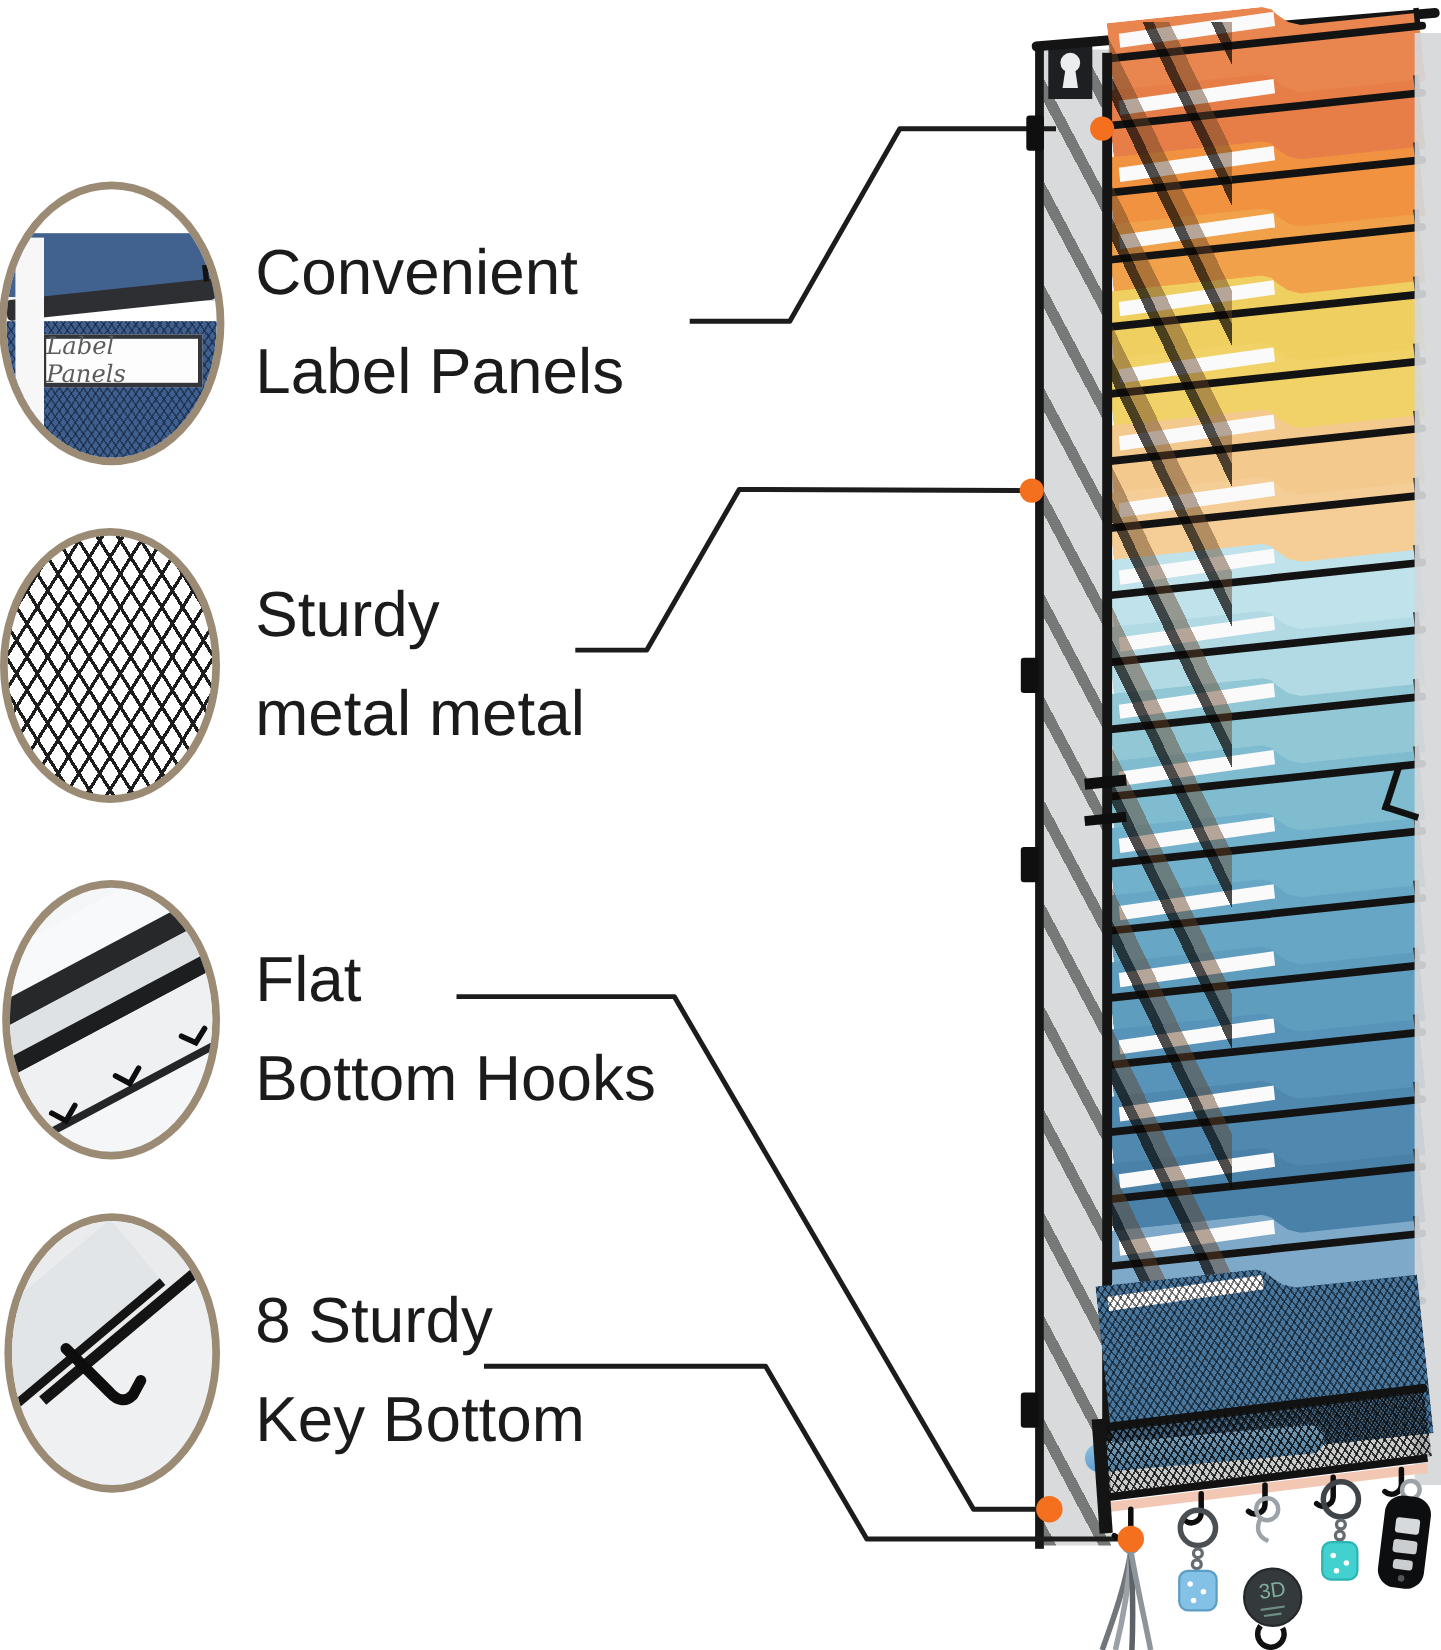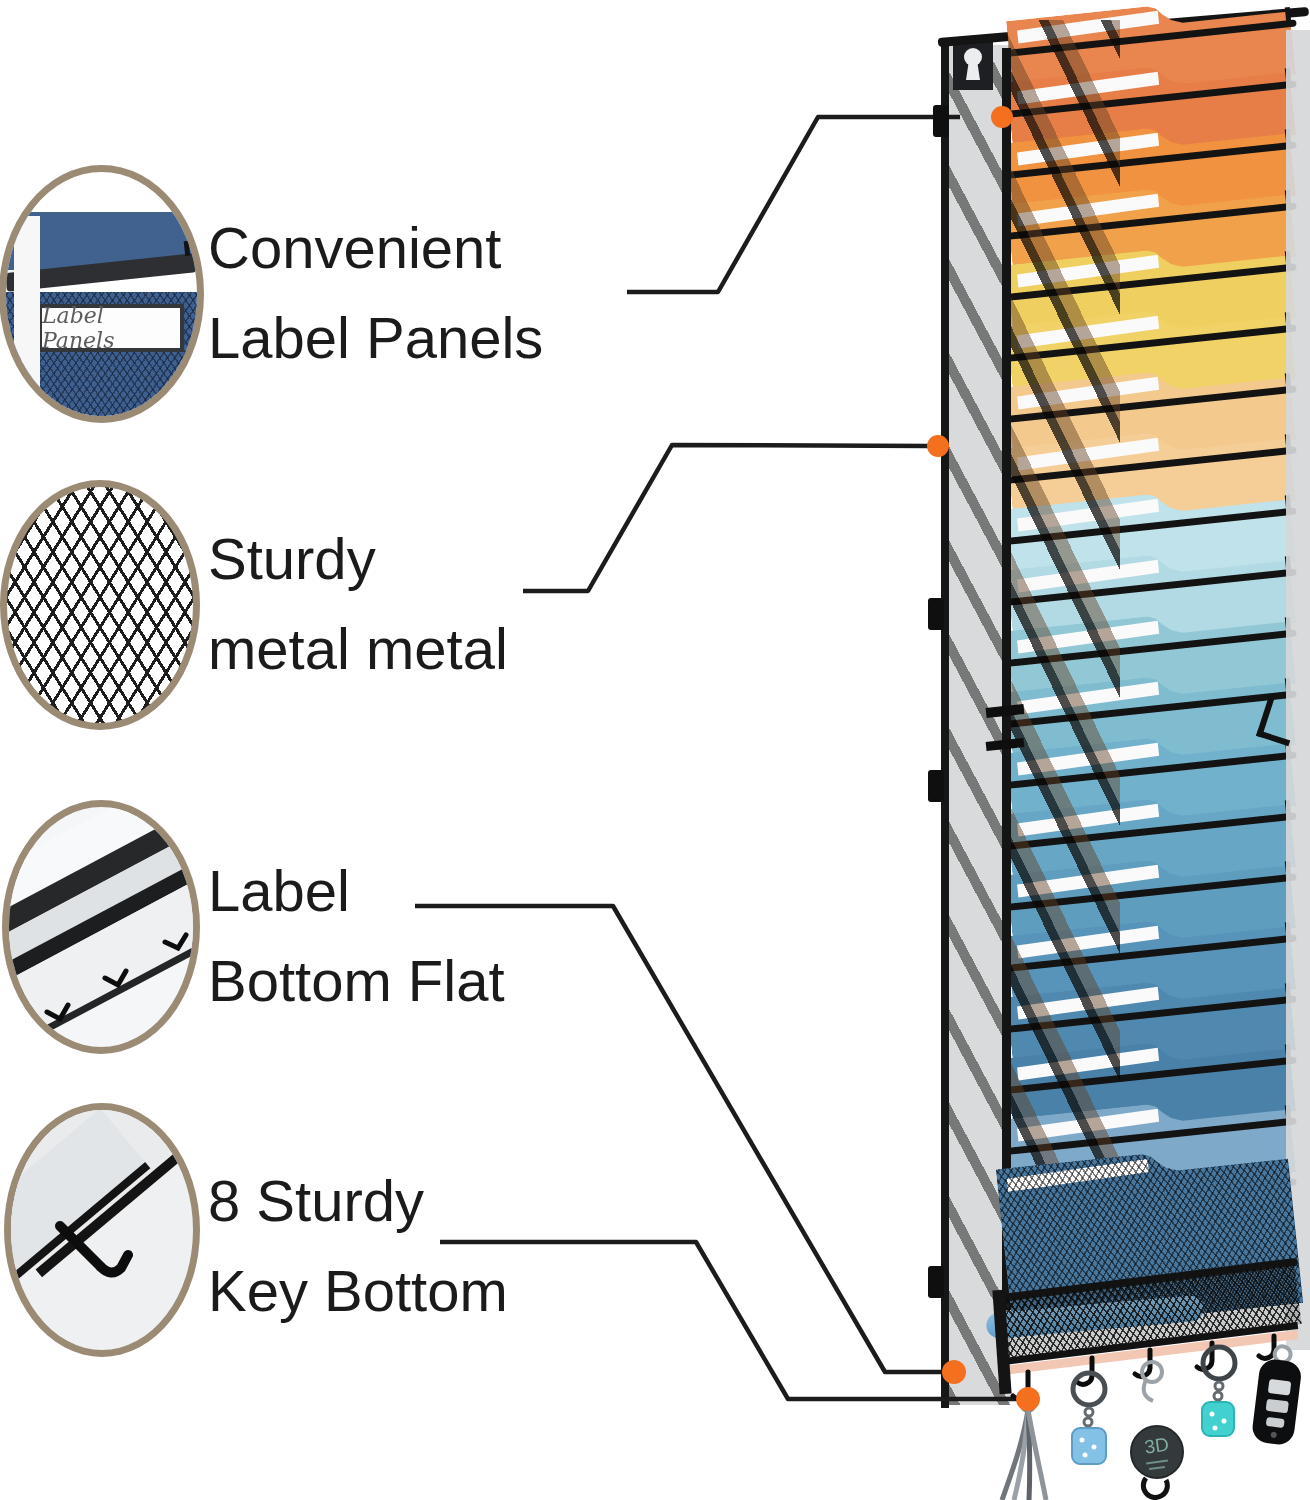--- a/index.html
+++ b/index.html
@@ -1,19 +1,19 @@
 <!DOCTYPE html>
 <html><head>
 <meta charset="utf-8">
 <style>
   html,body{margin:0;padding:0;background:#ffffff;font-family:"Liberation Sans",sans-serif;}
   #canvas{position:relative;width:1310px;height:1500px;background:#fff;overflow:hidden;}
 
   
-  .callout{position:absolute;left:208px;color:#1b1b1b;font-size:58px;line-height:90px;
+  .callout{position:absolute;left:232px;color:#1b1b1b;font-size:58px;line-height:90px;
            letter-spacing:0;white-space:nowrap;}
   .callout span{display:block;}
 
   
   .inset{position:absolute;border:7px solid #9B8B74;border-radius:50%;overflow:hidden;
          background:#fff;box-sizing:border-box;}
   .lat-fine{background-image:
       repeating-linear-gradient(55deg, rgba(10,10,10,.78) 0 1.5px, rgba(0,0,0,0) 1.5px 5.5px),
       repeating-linear-gradient(-55deg, rgba(10,10,10,.78) 0 1.5px, rgba(0,0,0,0) 1.5px 5.5px);}
   .lat-big{background-image:
@@ -144,22 +144,22 @@
 
   <div class="callout" style="top:203px;">
     <span>Convenient</span>
     <span>Label Panels</span>
   </div>
   <div class="callout" style="top:514px;">
     <span>Sturdy</span>
     <span>metal metal</span>
   </div>
   <div class="callout" style="top:846px;">
-    <span>Label</span>
-    <span>Bottom Flat</span>
+    <span>Flat</span>
+    <span>Bottom Hooks</span>
   </div>
   <div class="callout" style="top:1156px;">
     <span>8 Sturdy</span>
     <span>Key Bottom</span>
   </div>
 
   <div class="side-mesh lat-fine"></div>
   <div class="side-streak"></div>
   <div class="keyplate"></div>
   <div class="left-rail"></div>

